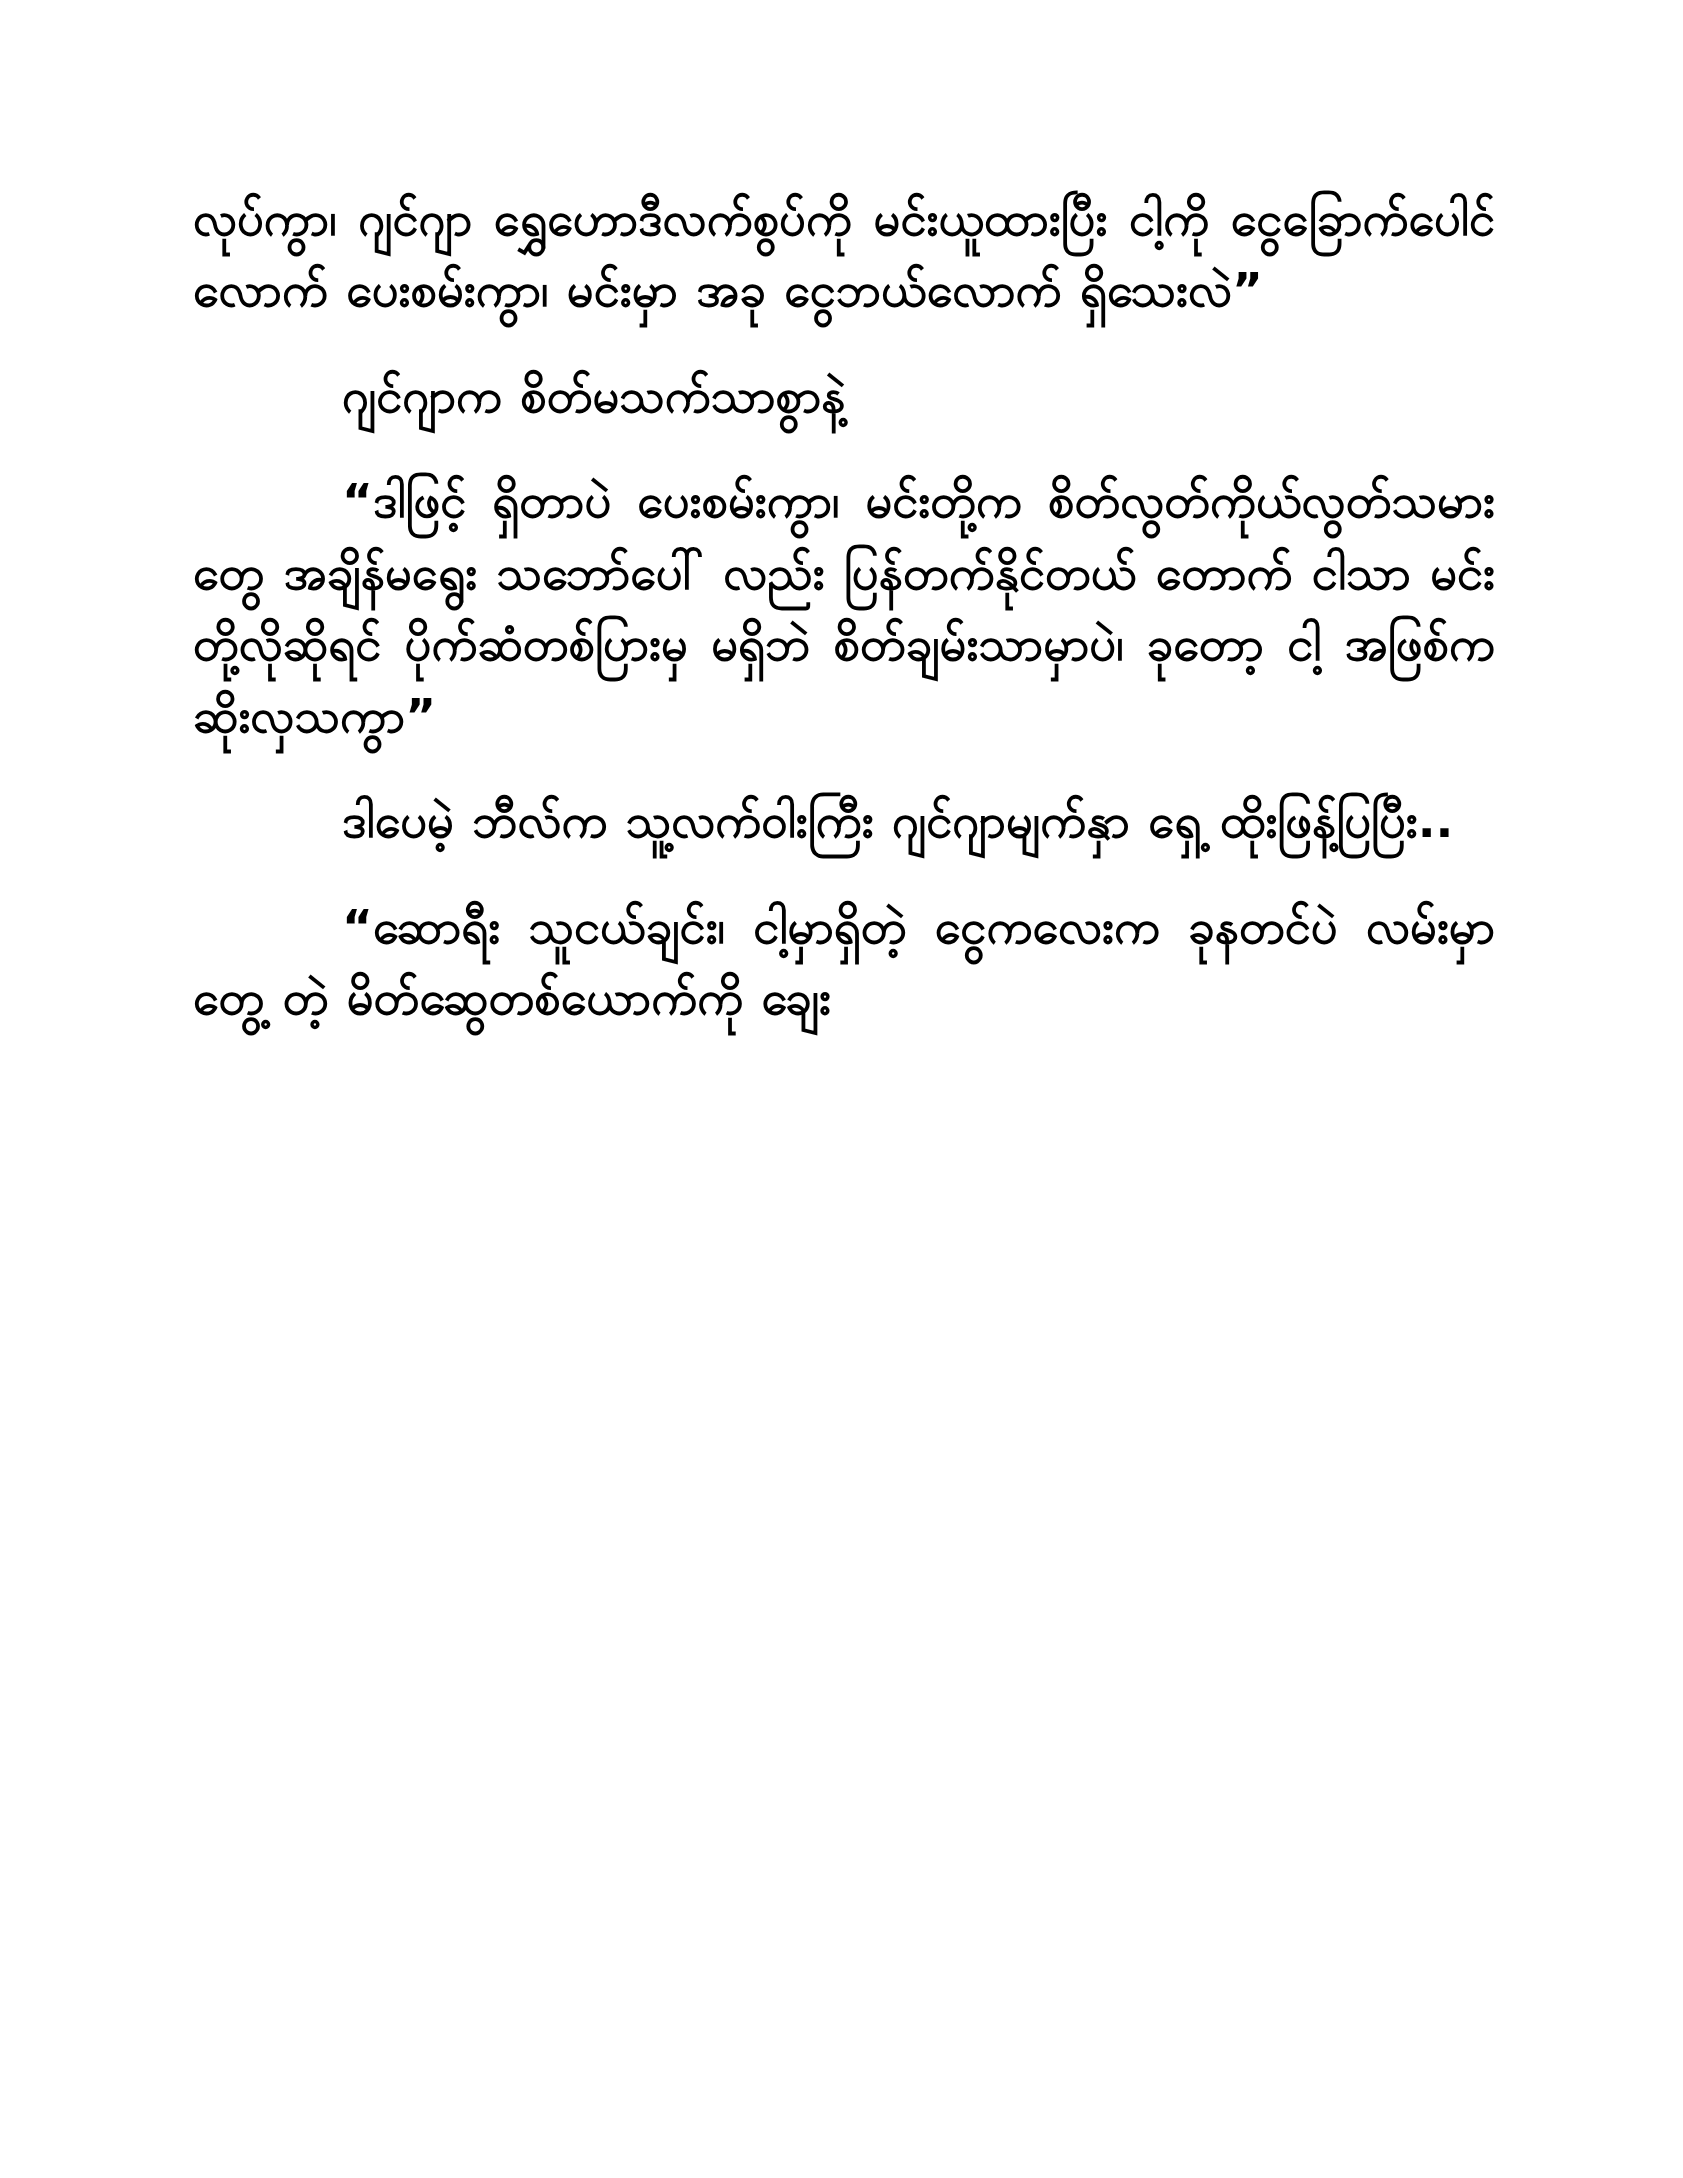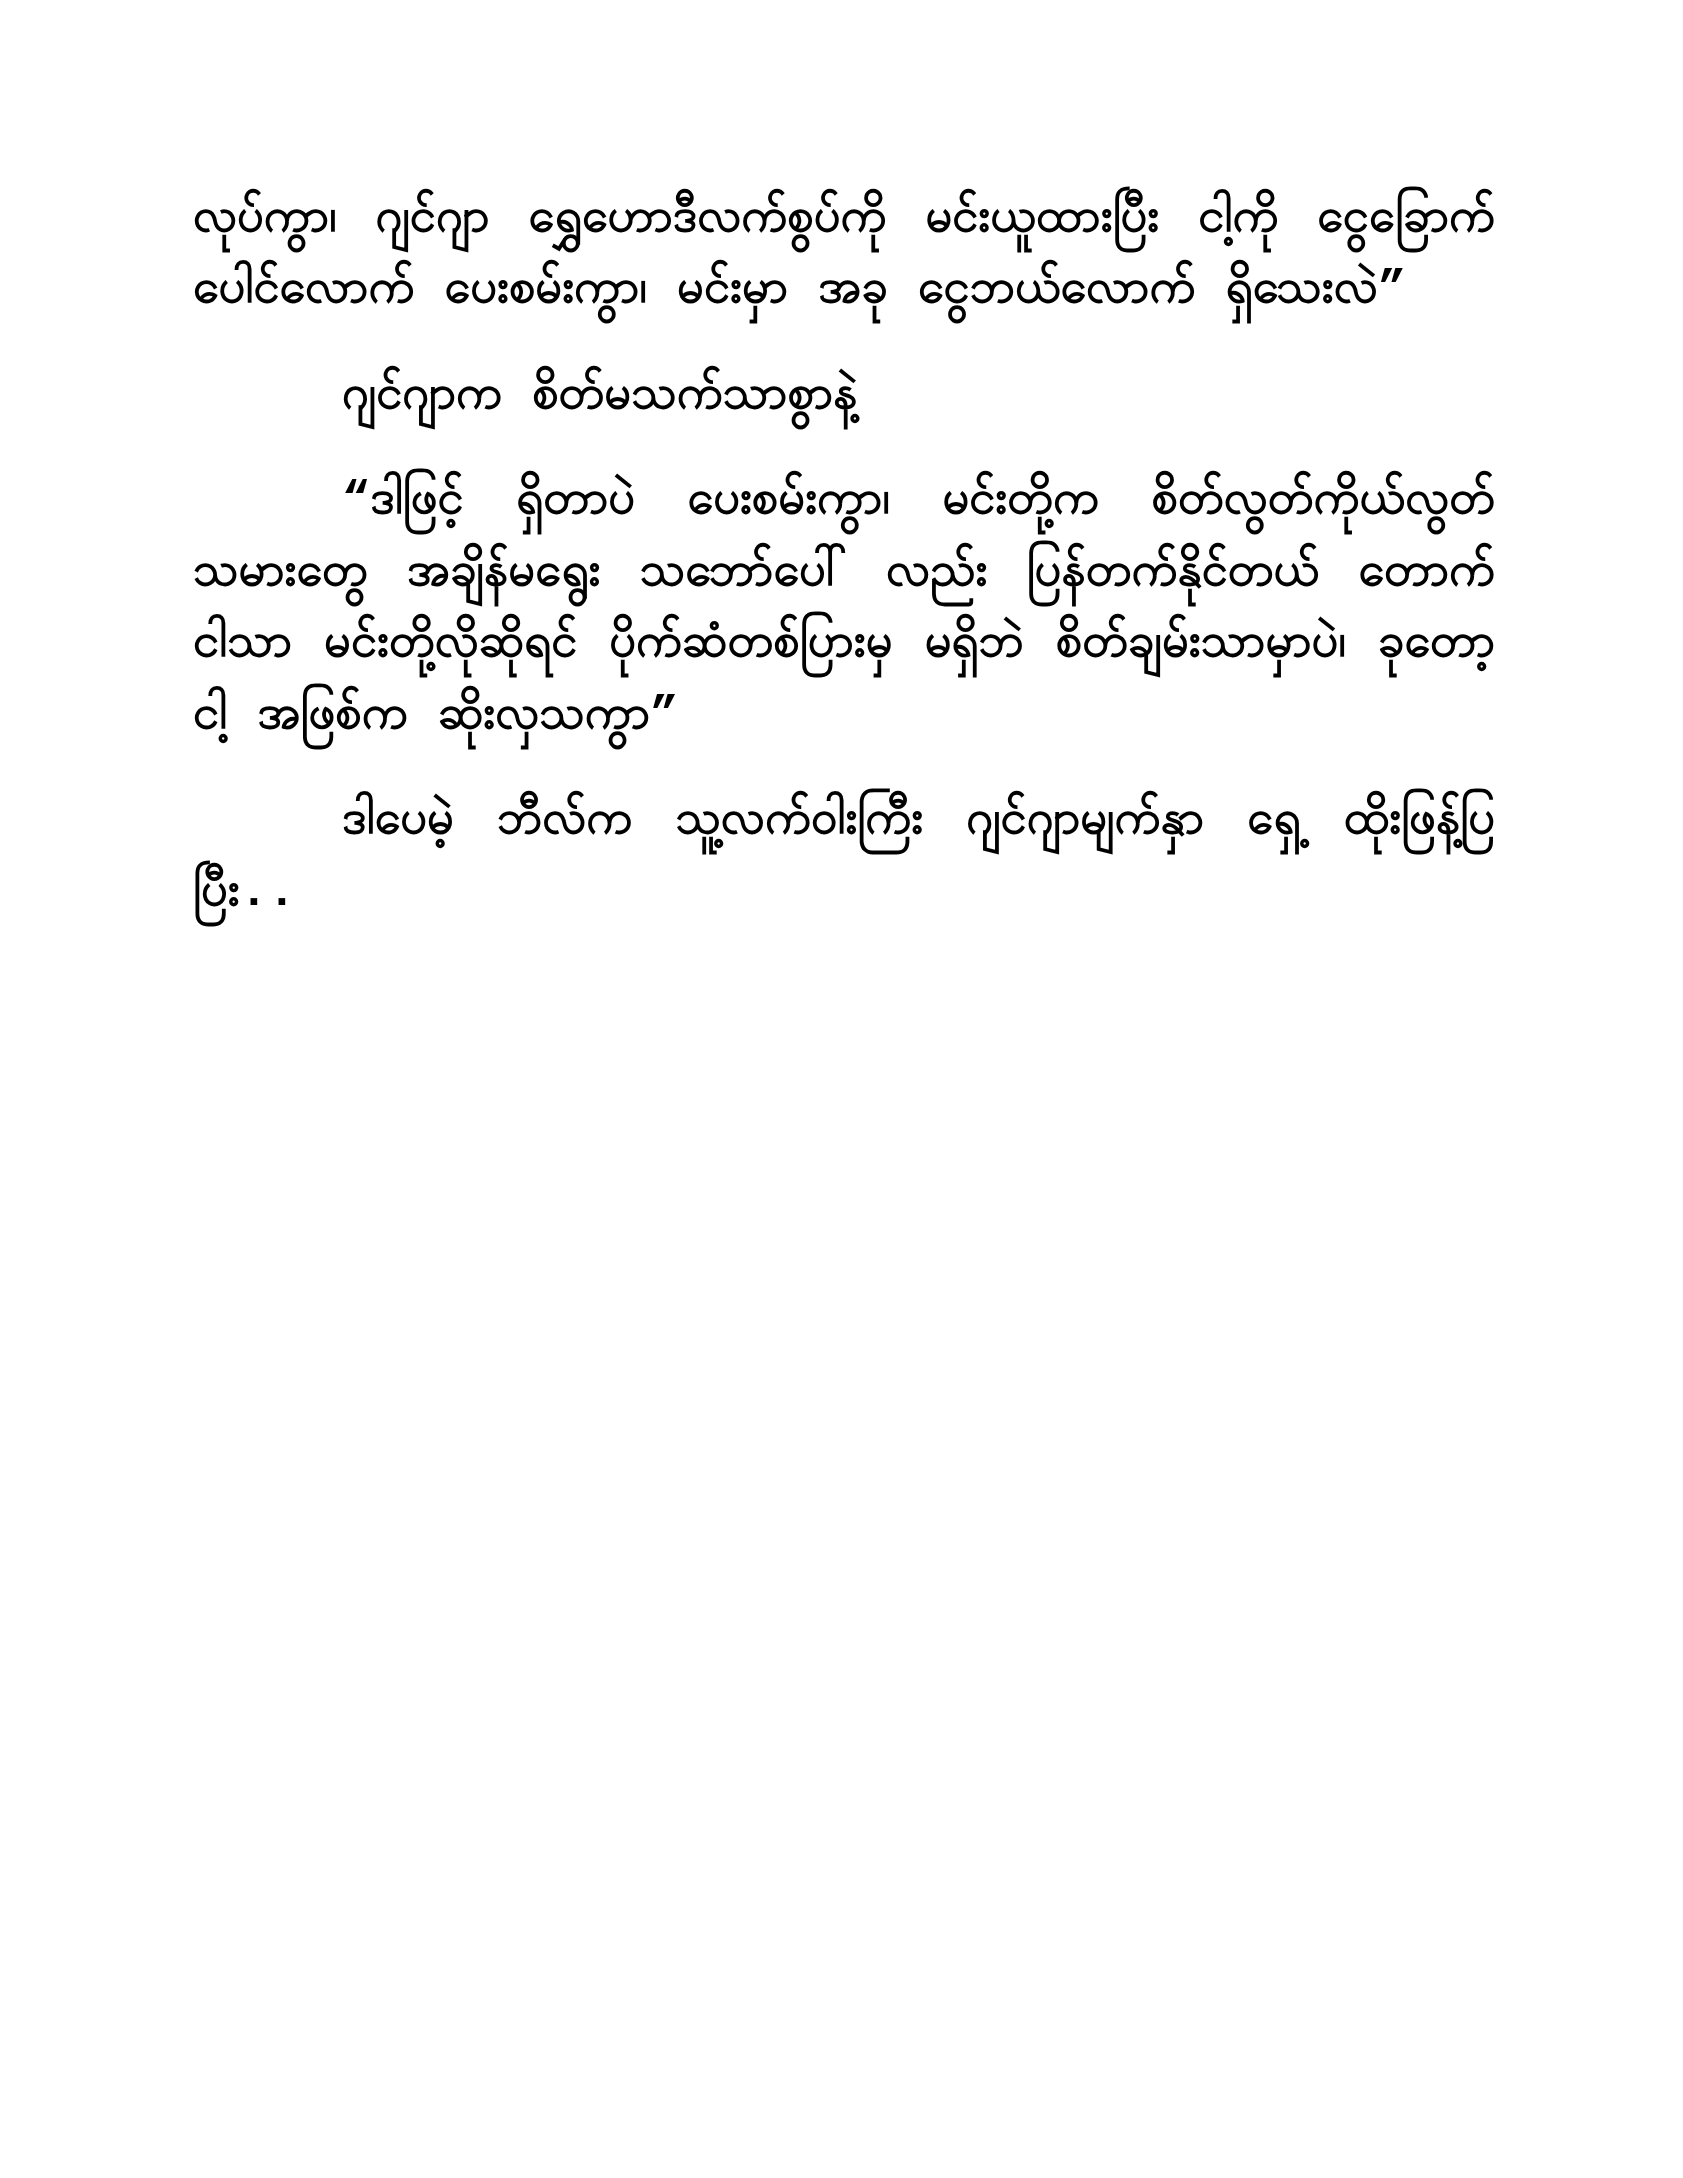--- a/index.html
+++ b/index.html
@@ -15,21 +15,20 @@
     color: #000000;
     -webkit-font-smoothing: antialiased;
   }
   .page {
     position: relative;
     width: 1683px;
     height: 1578px;
     background: #ffffff;
     box-sizing: border-box;
     padding: 183px 188px 0 193px;
-    font-family: Liberation Mono, monospace;
   }
   .body-text {
     font-size: 47px;
     line-height: 1.52;
     font-weight: 700;
     text-align: justify;
     text-justify: inter-word;
     letter-spacing: 0px;
     word-spacing: 2px;
   }
@@ -54,16 +53,17 @@
     <p class="para">လုပ်ကွာ၊ ဂျင်ဂျာ ရွှေဟောဒီလက်စွပ်ကို မင်းယူထားပြီး ငါ့ကို ငွေခြောက်ပေါင်လောက် ပေးစမ်းကွာ၊ မင်းမှာ အခု ငွေဘယ်လောက် ရှိသေးလဲ”</p>
 
     <p class="para indent">ဂျင်ဂျာက စိတ်မသက်သာစွာနဲ့</p>
 
 
     <p class="para indent">“ဒါဖြင့် ရှိတာပဲ ပေးစမ်းကွာ၊ မင်းတို့က စိတ်လွတ်ကိုယ်လွတ်သမားတွေ အချိန်မရွေး သဘော်ပေါ် လည်း ပြန်တက်နိုင်တယ် တောက် ငါသာ မင်းတို့လိုဆိုရင် ပိုက်ဆံတစ်ပြားမှ မရှိဘဲ စိတ်ချမ်းသာမှာပဲ၊ ခုတော့ ငါ့ အဖြစ်က ဆိုးလှသကွာ”</p>
 
     <p class="para indent">ဒါပေမဲ့ ဘီလ်က သူ့လက်ဝါးကြီး ဂျင်ဂျာမျက်နှာ ရှေ့ ထိုးဖြန့်ပြပြီး..</p>
 
 
+    <p class="para indent last">“ဆောရီး သူငယ်ချင်း၊ ငါ့မှာရှိတဲ့ ငွေကလေးက ခုနတင်ပဲ လမ်းမှာတွေ့ တဲ့ မိတ်ဆွေတစ်ယောက်ကို ချေး</p>
 
   </div>
 </div>
 
 
 </body></html>

